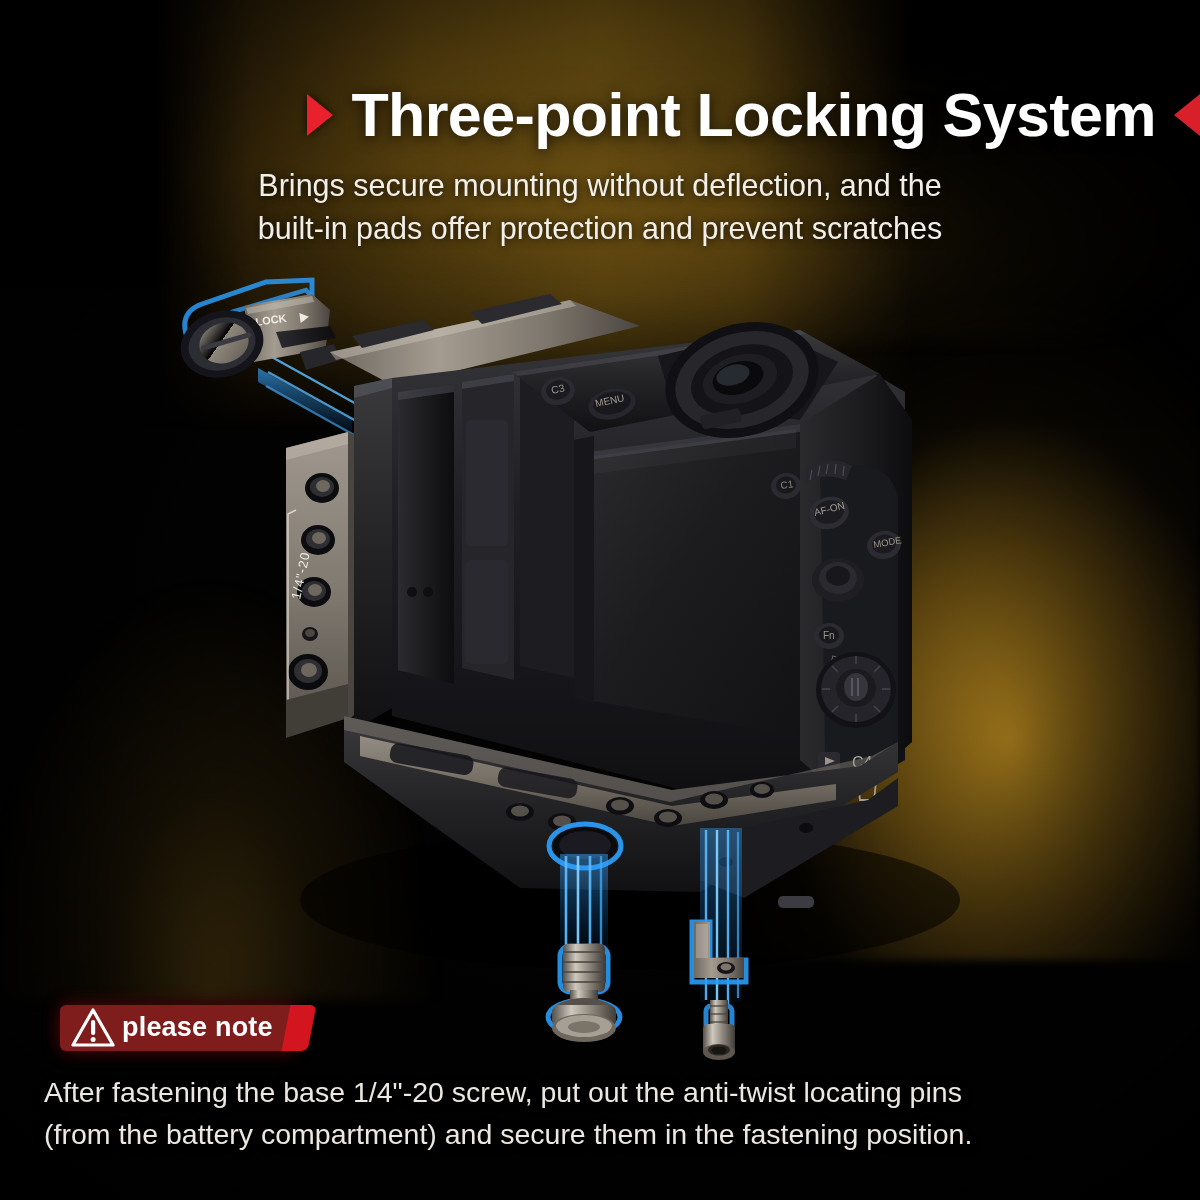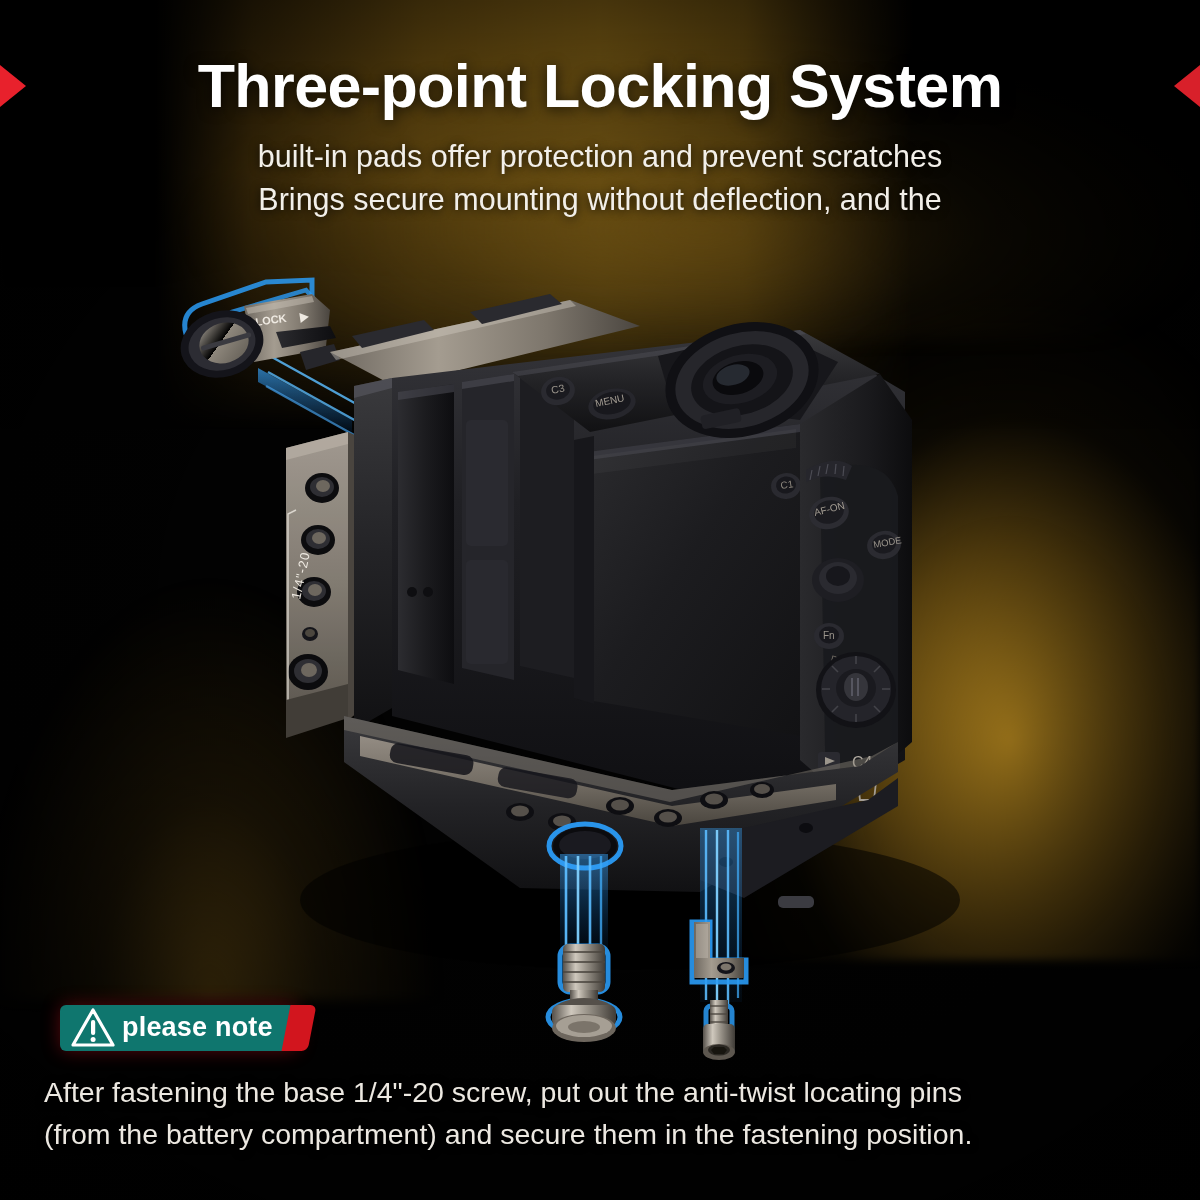--- a/index.html
+++ b/index.html
@@ -40,40 +40,40 @@
     background:
       radial-gradient(ellipse 520px 190px at 700px 230px, rgba(128,94,22,.55) 0%, rgba(70,52,12,.25) 55%, rgba(0,0,0,0) 100%);
     filter:blur(8px);
   }
   .bg-vignette {
     background:radial-gradient(ellipse 900px 760px at 600px 600px, rgba(0,0,0,0) 30%, rgba(0,0,0,.55) 72%, rgba(0,0,0,.92) 100%);
   }
 
   
   .header { position:absolute; top:0; left:0; width:1200px; text-align:center; z-index:40; }
-  .title-row { display:flex; align-items:center; justify-content:space-between; gap:28px; padding-top:51px; }
+  .title-row { display:flex; align-items:center; justify-content:flex-end; gap:18px; padding-top:80px; }
   .tri { width:0; height:0; flex:none; filter:drop-shadow(0 0 4px rgba(0,0,0,.8)); }
   .tri-r { border-top:21px solid transparent; border-bottom:21px solid transparent; border-left:26px solid #e8212c; }
   .tri-l { border-top:21px solid transparent; border-bottom:21px solid transparent; border-right:26px solid #d8202a; }
   .title {
     font-size:61px; font-weight:bold; color:#fff; letter-spacing:-0.6px;
     white-space:nowrap; text-shadow:0 2px 14px rgba(0,0,0,.75);
   }
   .subtitle {
     margin-top:14px; font-size:30.5px; color:#f2efe9; line-height:1.42;
     text-shadow:0 1px 10px rgba(0,0,0,.85); font-weight:400;
   }
   .subtitle div { white-space:nowrap; }
 
   
   .footer { position:absolute; bottom:0; left:0; width:1200px; z-index:40; }
   .note-badge {
     position:relative; margin-left:60px; display:inline-flex; align-items:center;
     height:46px; padding:0 26px 0 62px;
-    background:#0f766e; border-radius:6px 10px 10px 6px;
+    background:#7f1d1d; border-radius:6px 10px 10px 6px;
     box-shadow:0 0 18px rgba(190,20,28,.45);
   }
   .note-badge::after{
     content:""; position:absolute; right:-13px; top:0; width:26px; height:46px;
     background:#d2151e; transform:skewX(-11deg); border-radius:0 6px 6px 0;
   }
   .warn-tri { position:absolute; left:10px; top:50%; transform:translateY(-50%); width:46px; height:42px; }
   .note-text { font-size:27px; font-weight:bold; color:#fff; position:relative; z-index:2; letter-spacing:.2px; }
   .footer-note {
     margin:20px 0 0 0; padding:0 44px 44px 44px;
@@ -97,22 +97,22 @@
   <div class="bg-layer bg-bottom"></div>
   <div class="bg-layer bg-vignette"></div>
 
   <div class="header">
     <div class="title-row">
       <span class="tri tri-r"></span>
       <span class="title">Three-point Locking System</span>
       <span class="tri tri-l"></span>
     </div>
     <div class="subtitle">
+      <div>Brings secure mounting without deflection, and the</div>
       <div>built-in pads offer protection and prevent scratches</div>
-      <div>Brings secure mounting without deflection, and the</div>
     </div>
   </div>
 
   <div id="product">
   <svg viewBox="0 0 1200 1200" xmlns="http://www.w3.org/2000/svg">
     <defs>
       <linearGradient id="gMetal" x1="0" y1="0" x2="1" y2="1">
         <stop offset="0" stop-color="#b3aca1"></stop>
             <stop offset=".45" stop-color="#8e8день"></stop>
         <stop offset=".45" stop-color="#8e877c"></stop>

